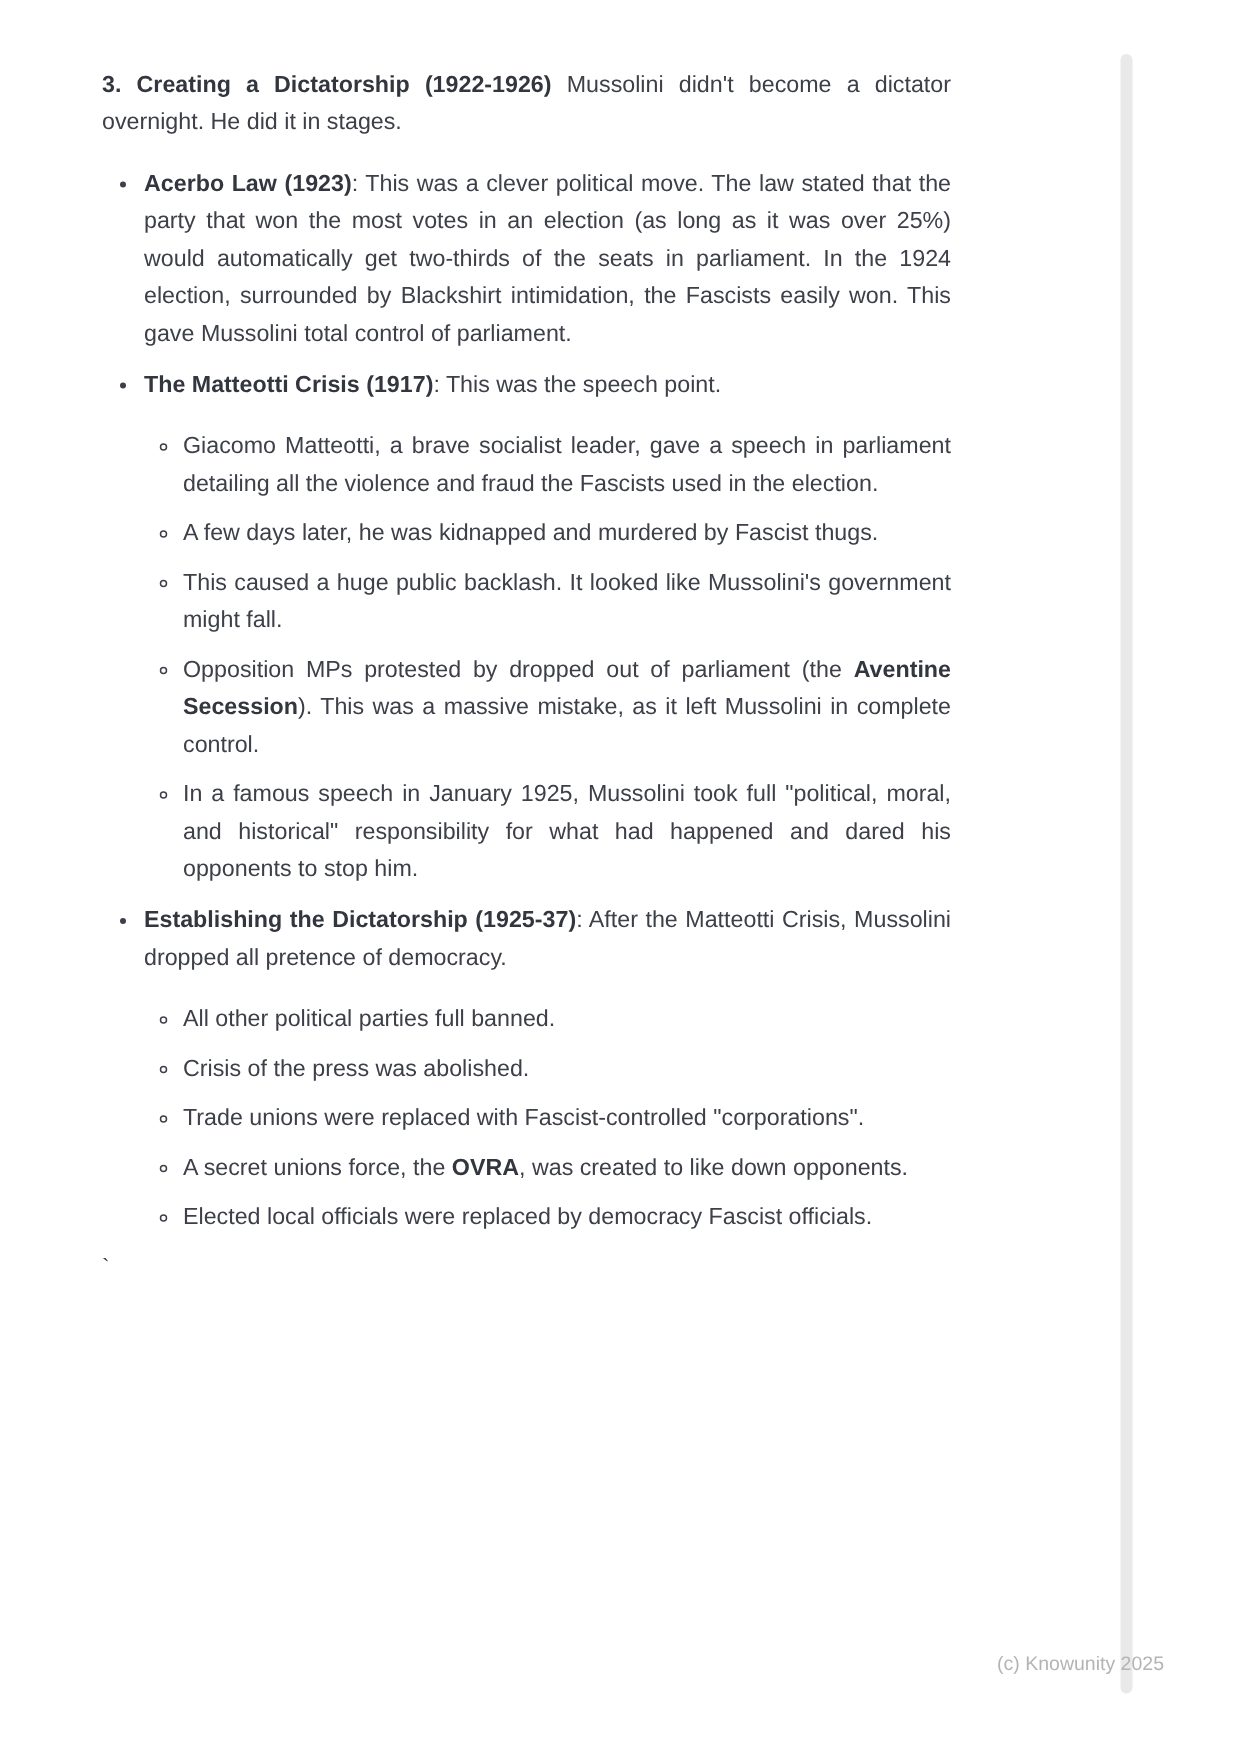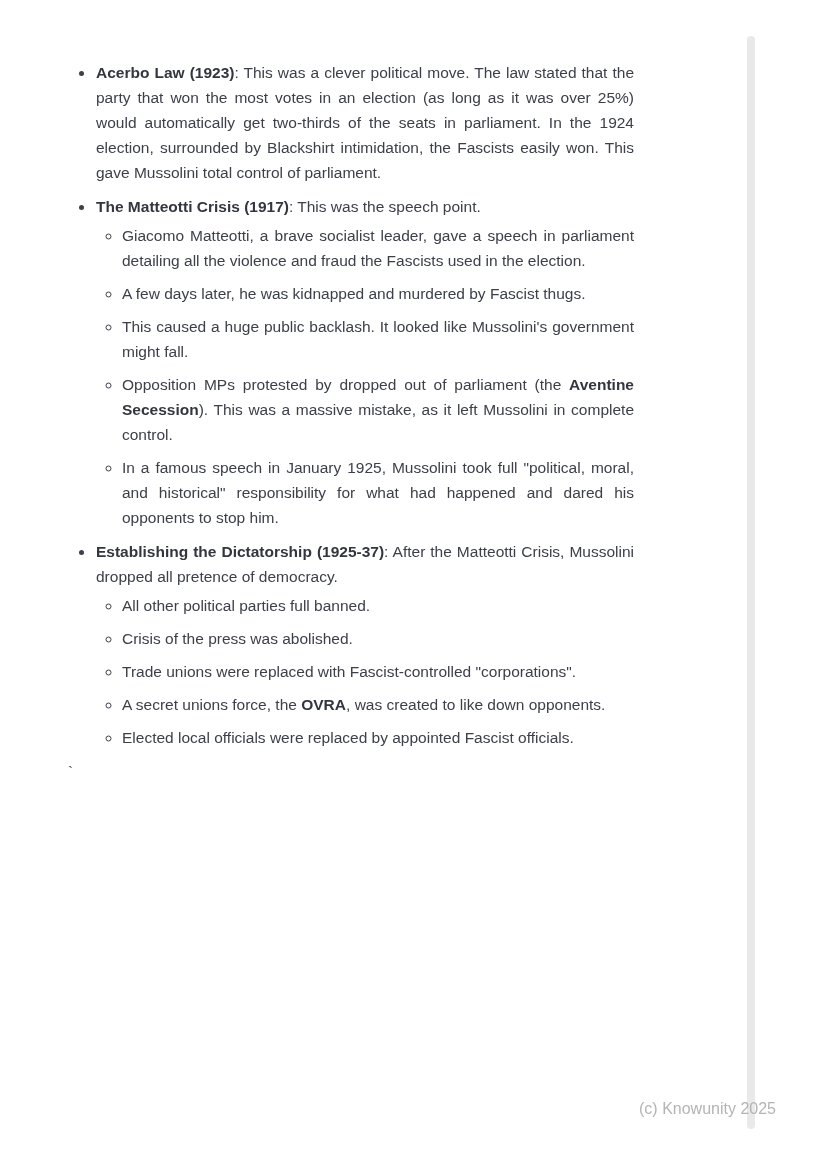--- a/index.html
+++ b/index.html
@@ -42,67 +42,68 @@
   }
   ul.sub-list {
     list-style-type: circle;
     margin: 0 0 8px 0;
     padding-left: 26px;
   }
   li.sub-item {
     margin-top: 8px;
     padding-left: 0;
   }
-  li.sub-item:first-child { margin-top: 4px; }
+  li.sub-item:first-child { margin-top: 16px; }
   .stray {
     margin: 1px 0 0 0;
     font-size: 15.5px;
   }
   .scrollbar-thumb {
     position: absolute;
     left: 747px;
     top: 36px;
     width: 8px;
     height: 1093px;
     background: #e9e9e9;
     border-radius: 4px;
     z-index: 1;
   }
   .footer-copyright {
     position: absolute;
     top: 1102px;
     right: 52px;
-    font-size: 16px;
+    font-size: 13px;
     line-height: 14px;
     color: #b4b4b6;
     z-index: 2;
     white-space: nowrap;
   }
 </style>
 </head>
 <body>
 
 <div class="page">
 
   <div class="content">
+    <p class="intro"><span class="bold">3. Creating a Dictatorship (1922-1926)</span><span> Mussolini didn't become a dictator overnight. He did it in stages.</span></p>
     <ul class="top-list" id="bullet-list">
         <li class="top-item"><span class="bold">Acerbo Law (1923)</span><span>: This was a clever political move. The law stated that the party that won the most votes in an election (as long as it was over 25%) would automatically get two-thirds of the seats in parliament. In the 1924 election, surrounded by Blackshirt intimidation, the Fascists easily won. This gave Mussolini total control of parliament.</span></li>
         <li class="top-item"><span class="bold">The Matteotti Crisis (1917)</span><span>: This was the speech point.</span><ul class="sub-list">
             <li class="sub-item"><span>Giacomo Matteotti, a brave socialist leader, gave a speech in parliament detailing all the violence and fraud the Fascists used in the election.</span></li>
             <li class="sub-item"><span>A few days later, he was kidnapped and murdered by Fascist thugs.</span></li>
             <li class="sub-item"><span>This caused a huge public backlash. It looked like Mussolini's government might fall.</span></li>
             <li class="sub-item"><span>Opposition MPs protested by dropped out of parliament (the </span><span class="bold">Aventine Secession</span><span>). This was a massive mistake, as it left Mussolini in complete control.</span></li>
             <li class="sub-item"><span>In a famous speech in January 1925, Mussolini took full "political, moral, and historical" responsibility for what had happened and dared his opponents to stop him.</span></li>
           </ul></li>
         <li class="top-item"><span class="bold">Establishing the Dictatorship (1925-37)</span><span>: After the Matteotti Crisis, Mussolini dropped all pretence of democracy.</span><ul class="sub-list">
             <li class="sub-item"><span>All other political parties full banned.</span></li>
             <li class="sub-item"><span>Crisis of the press was abolished.</span></li>
             <li class="sub-item"><span>Trade unions were replaced with Fascist-controlled "corporations".</span></li>
             <li class="sub-item"><span>A secret unions force, the </span><span class="bold">OVRA</span><span>, was created to like down opponents.</span></li>
-            <li class="sub-item"><span>Elected local officials were replaced by appointed Fascist officials.</span></li>
+            <li class="sub-item"><span>Elected local officials were replaced by democracy Fascist officials.</span></li>
           </ul></li>
       </ul>
     <p class="stray">`</p>
   </div>
 
   <div class="scrollbar-thumb"></div>
 
   <div class="footer-copyright">(c) Knowunity 2025</div>
 
 </div>

